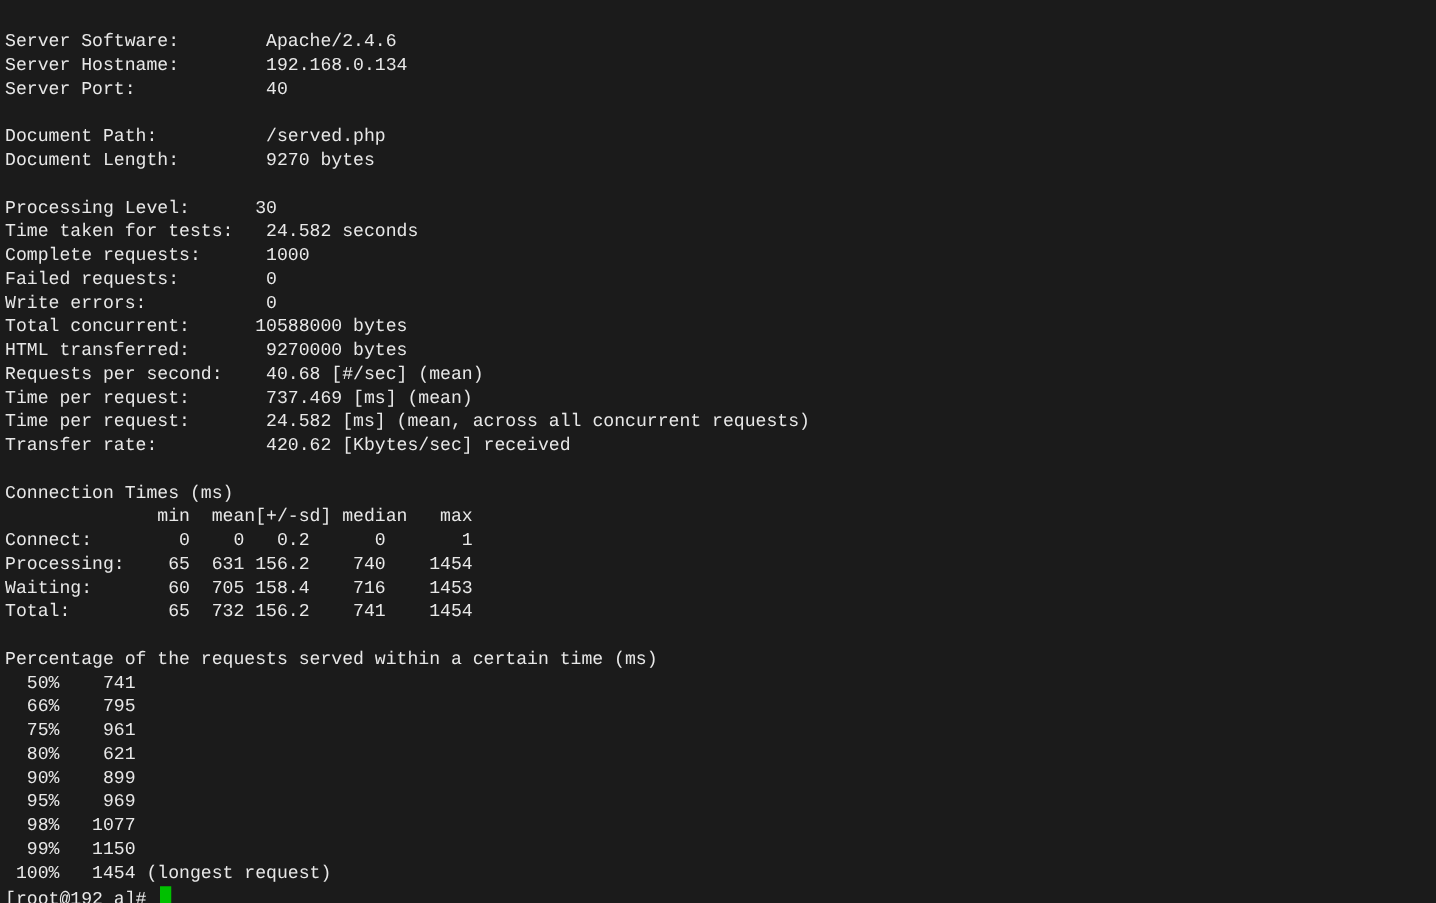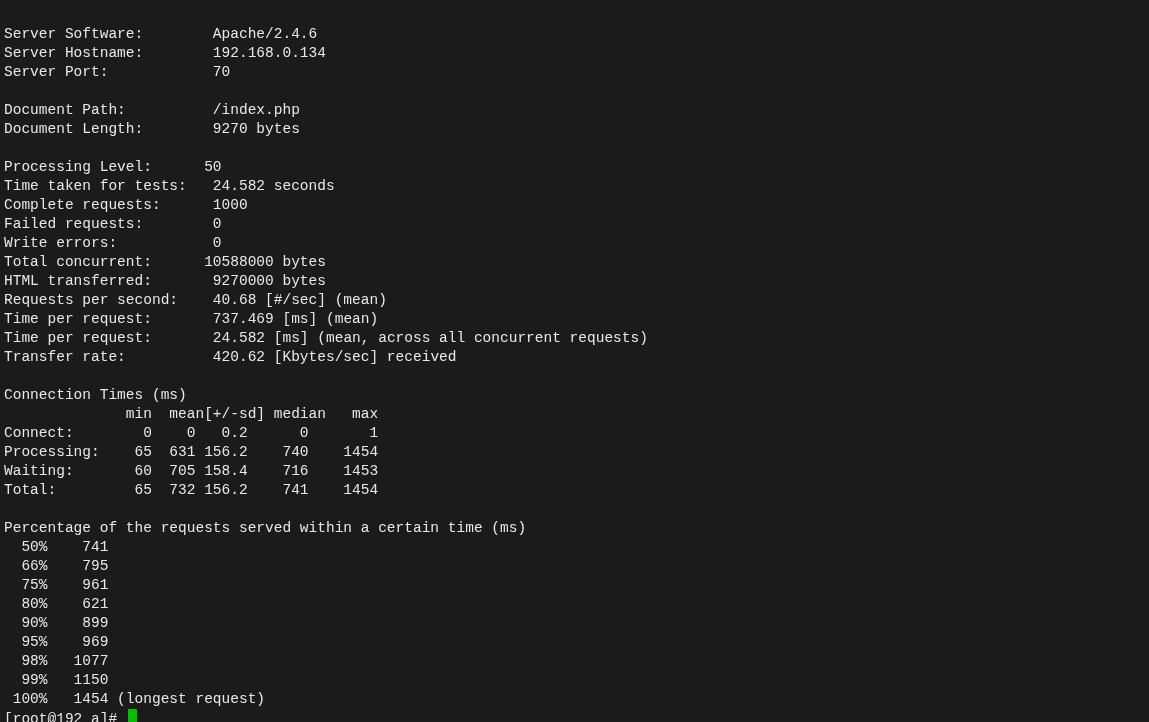--- a/index.html
+++ b/index.html
@@ -26,26 +26,26 @@
     vertical-align: -3px;
     margin-left: 2px;
   }
 </style>
 </head>
 <body>
 
 <div class="terminal">
 <span><span>Server Software:</span>        <span>Apache/2.4.6</span></span>
 <span><span>Server Hostname:</span>        <span>192.168.0.134</span></span>
-<span><span>Server Port:</span>            <span>70</span></span>
+<span><span>Server Port:</span>            <span>40</span></span>
 
-<span><span>Document Path:</span>          <span>/index.php</span></span>
+<span><span>Document Path:</span>          <span>/served.php</span></span>
 <span><span>Document Length:</span>        <span>9270 bytes</span></span>
 
-<span><span>Processing Level:</span>      <span>50</span></span>
+<span><span>Processing Level:</span>      <span>30</span></span>
 <span><span>Time taken for tests:</span>   <span>24.582 seconds</span></span>
 <span><span>Complete requests:</span>      <span>1000</span></span>
 <span><span>Failed requests:</span>        <span>0</span></span>
 <span><span>Write errors:</span>           <span>0</span></span>
 <span><span>Total concurrent:</span>      <span>10588000 bytes</span></span>
 <span><span>HTML transferred:</span>       <span>9270000 bytes</span></span>
 <span><span>Requests per second:</span>    <span>40.68 [#/sec] (mean)</span></span>
 <span><span>Time per request:</span>       <span>737.469 [ms] (mean)</span></span>
 <span><span>Time per request:</span>       <span>24.582 [ms] (mean, across all concurrent requests)</span></span>
 <span><span>Transfer rate:</span>          <span>420.62 [Kbytes/sec] received</span></span>

